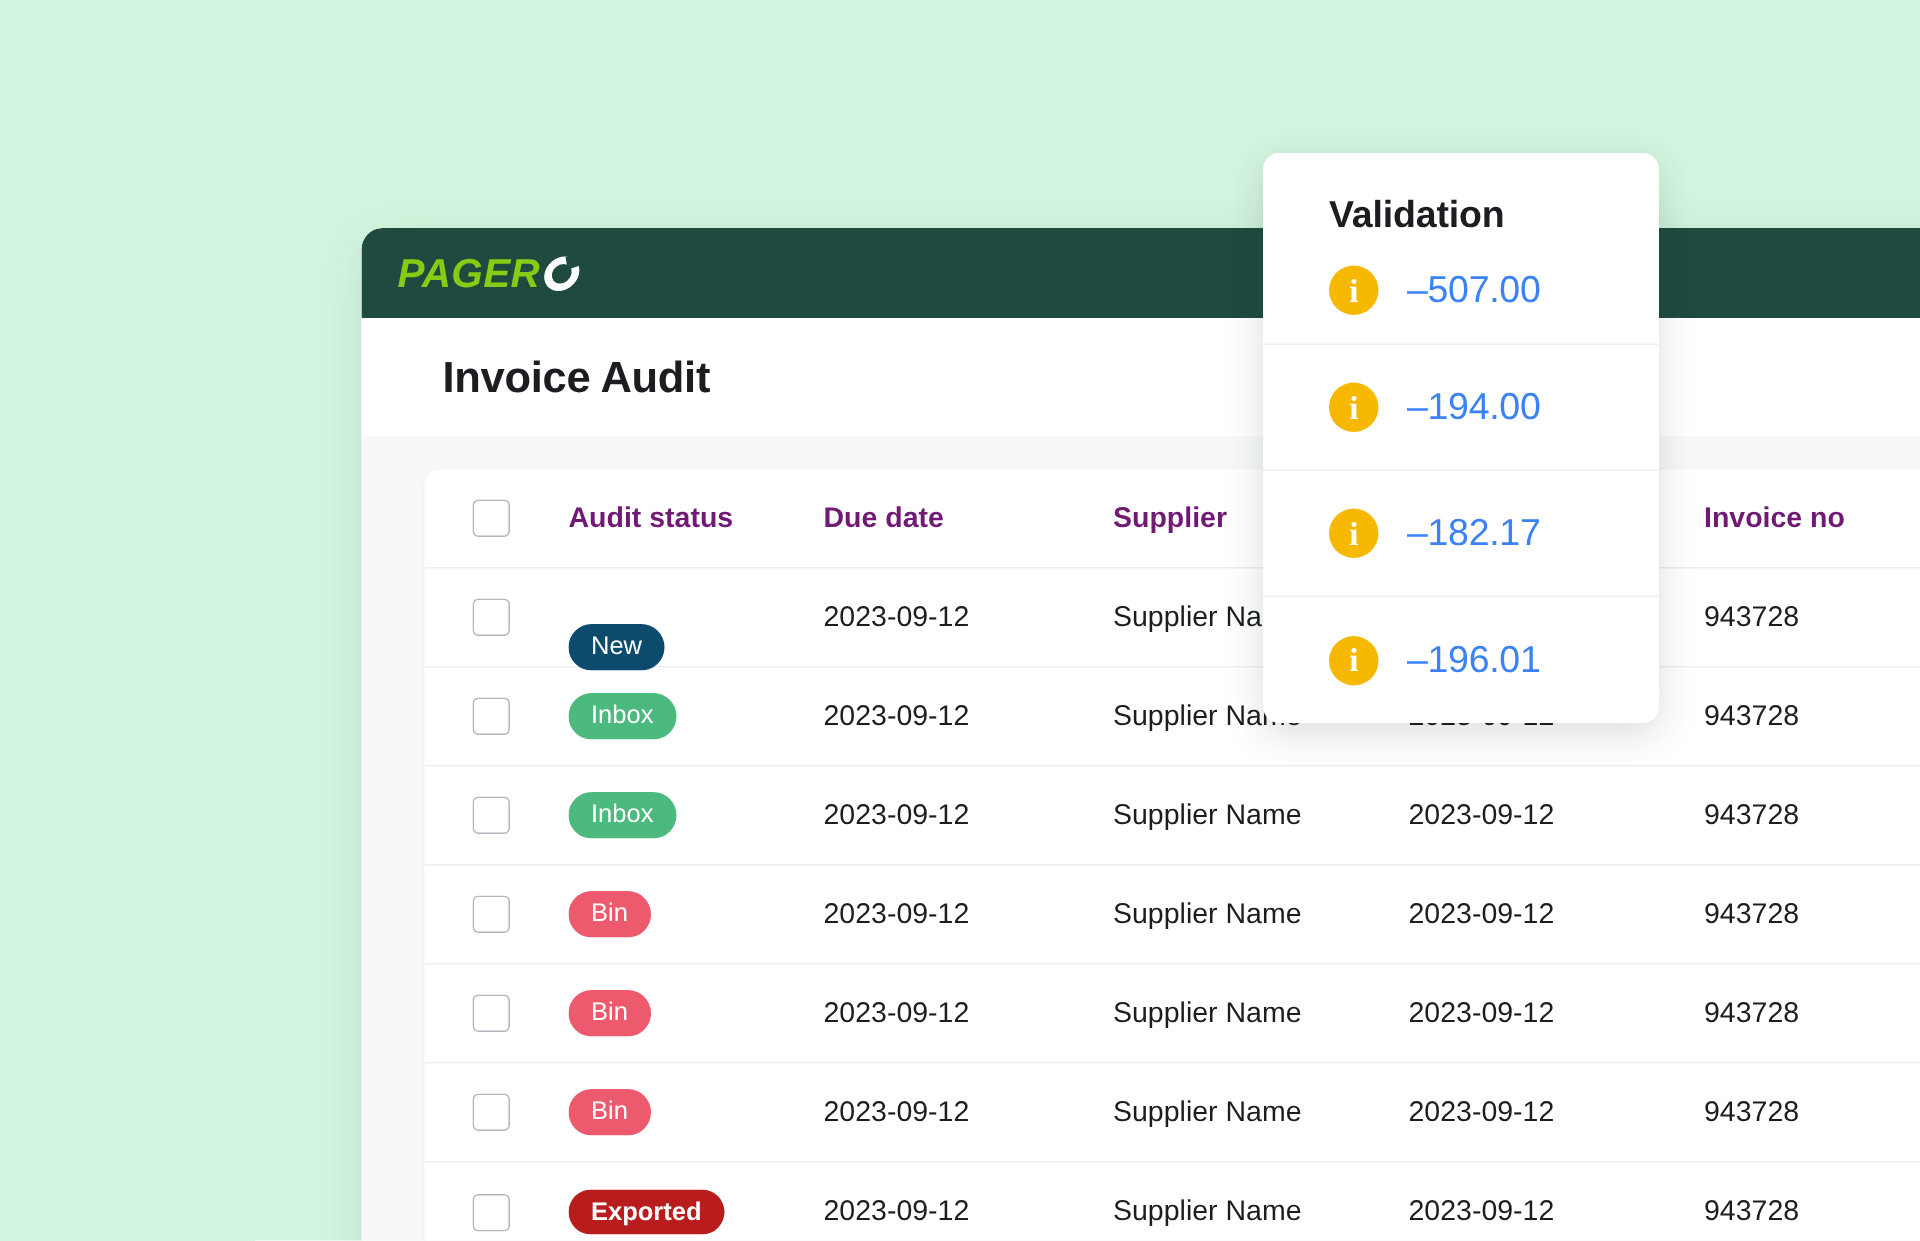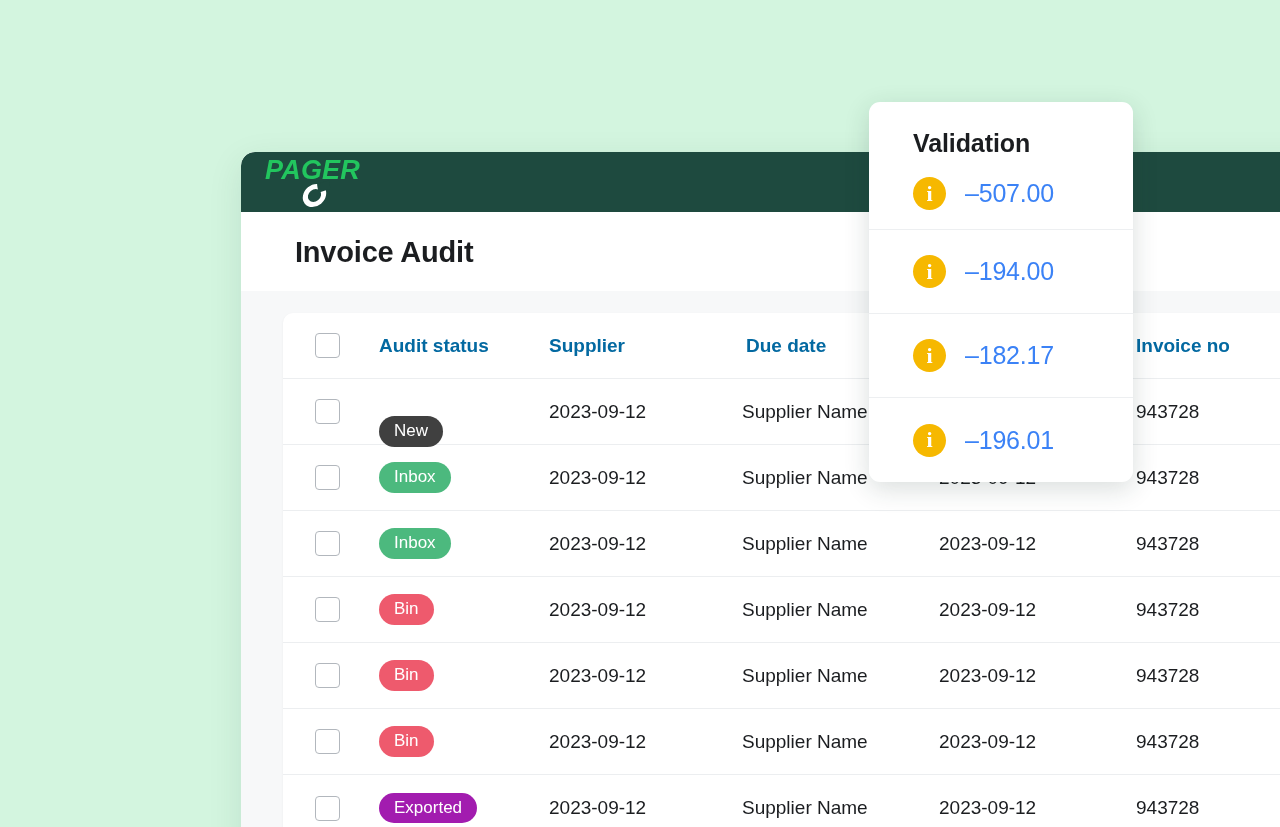--- a/index.html
+++ b/index.html
@@ -38,27 +38,26 @@
     background: #1e4a3f;
     border-radius: 14px 0 0 0;
     display: flex;
     align-items: center;
     padding-left: 24px;
   }
 
   #logo {
     display: flex;
     align-items: center;
-    color: #22c55e;
+    color: #84cc16;
     font-size: 27px;
     font-weight: bold;
     font-style: italic;
     letter-spacing: 0.2px;
     line-height: 1;
-    flex-direction: column;
   }
   #logo .logo-text { display: inline-block; }
   #logo .logo-mark {
     display: inline-block;
     width: 23px;
     height: 23px;
     margin-left: 3px;
     position: relative;
     transform: skewX(-11deg);
   }
@@ -113,21 +112,21 @@
     align-items: center;
     height: 66px;
     border-bottom: 1px solid #eceef0;
     padding-left: 32px;
   }
   .row:last-child { border-bottom: none; }
 
   #header-row .cell {
     font-size: 19px;
     font-weight: bold;
-    color: #0369a1;
+    color: #701a75;
   }
 
   .cell {
     font-size: 19px;
     color: #1b1d20;
     white-space: nowrap;
     overflow: hidden;
   }
 
   .c-check   { width: 64px; flex: 0 0 64px; display:flex; align-items:center; }
@@ -153,21 +152,21 @@
     color: #ffffff;
     font-size: 17px;
     line-height: 1.12;
     font-weight: normal;
     cursor: pointer;
   }
 
   
   #validation-popup {
     position: absolute;
-    left: 869px;
+    left: 842px;
     top: 102px;
     width: 264px;
     background: #ffffff;
     border-radius: 11px;
     box-shadow: 0 7px 26px rgba(25,50,45,0.16);
     overflow: hidden;
     z-index: 40;
   }
   #validation-title {
     font-size: 25px;
@@ -224,31 +223,31 @@
     <div id="page-title">Invoice Audit</div>
   </div>
 
   <div id="content-area">
     <div id="table-card">
       <div id="header-row" class="row">
           <div class="cell c-check">
             <div class="checkbox"></div>
           </div>
           <div class="cell c-status">Audit status</div>
+          <div class="cell c-due">Due date</div>
           <div class="cell c-supp">Supplier</div>
-          <div class="cell c-due">Due date</div>
           <div class="cell c-extra"></div>
           <div class="cell c-inv">Invoice no</div>
         </div>
       <div id="table-body">
           <div class="row">
             <div class="cell c-check">
               <div class="checkbox"></div>
             </div>
-            <div class="cell c-status"><span class="badge" style="background: #404040; margin-top: 40px;">New</span></div>
+            <div class="cell c-status"><span class="badge" style="background: #0c4a6e; margin-top: 40px;">New</span></div>
             <div class="cell c-due">2023-09-12</div>
             <div class="cell c-supp">Supplier Name</div>
             <div class="cell c-extra">2023-09-12</div>
             <div class="cell c-inv">943728</div>
           </div>
           <div class="row">
             <div class="cell c-check">
               <div class="checkbox"></div>
             </div>
             <div class="cell c-status"><span class="badge" style="background: rgb(76, 185, 126);">Inbox</span></div>
@@ -294,21 +293,21 @@
             <div class="cell c-status"><span class="badge" style="background: rgb(238, 90, 109);">Bin</span></div>
             <div class="cell c-due">2023-09-12</div>
             <div class="cell c-supp">Supplier Name</div>
             <div class="cell c-extra">2023-09-12</div>
             <div class="cell c-inv">943728</div>
           </div>
           <div class="row">
             <div class="cell c-check">
               <div class="checkbox"></div>
             </div>
-            <div class="cell c-status"><span class="badge" style="background: #a21caf;">Exported</span></div>
+            <div class="cell c-status"><span class="badge" style="background: #b91c1c; font-weight: bold;">Exported</span></div>
             <div class="cell c-due">2023-09-12</div>
             <div class="cell c-supp">Supplier Name</div>
             <div class="cell c-extra">2023-09-12</div>
             <div class="cell c-inv">943728</div>
           </div>
         </div>
     </div>
   </div>
 
 </div>

